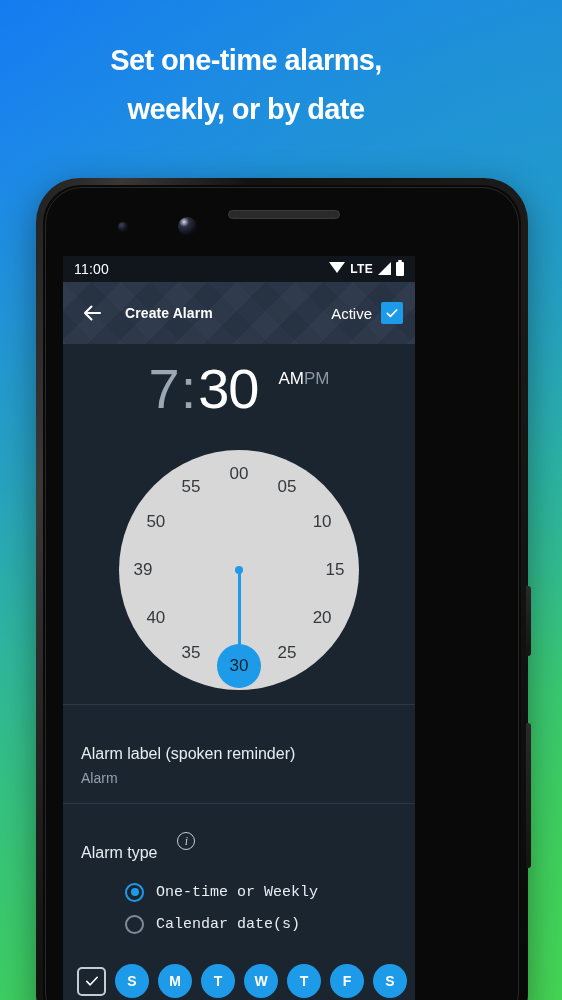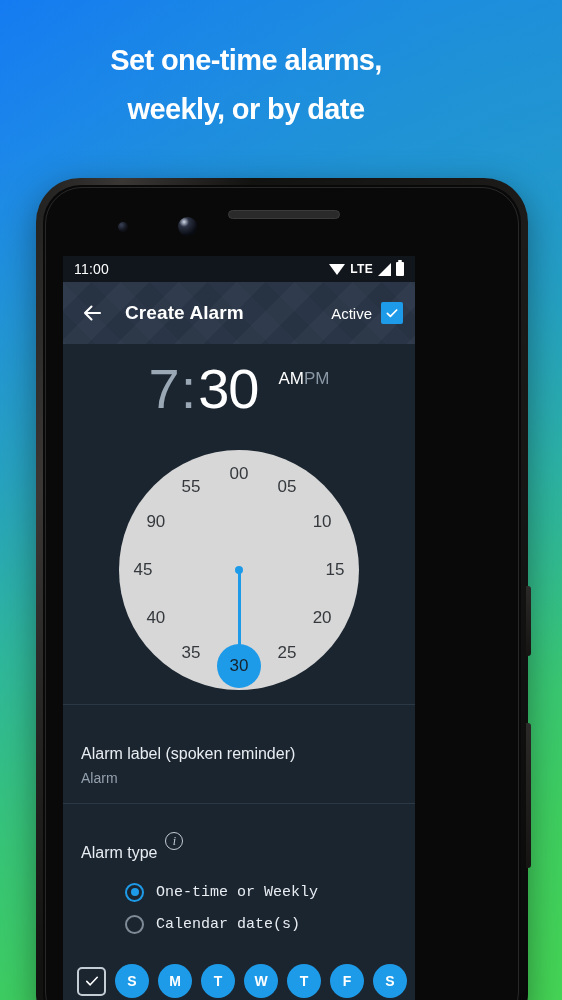--- a/index.html
+++ b/index.html
@@ -127,21 +127,21 @@
   .statusbar {
     position: relative;
     height: 26px;
     background: #11161d;
     display: flex;
     align-items: center;
     padding: 0 11px;
     color: #ffffff;
   }
   .sb-time { font-size: 14px; letter-spacing: .2px; }
-  .sb-right { margin-left: auto; display: flex; align-items: center; gap: 5px; }
+  .sb-right { margin-left: auto; display: flex; align-items: flex-start; gap: 5px; }
   .ic-wifi {
     width: 0; height: 0;
     border-left: 8px solid transparent;
     border-right: 8px solid transparent;
     border-top: 11px solid #ffffff;
   }
   .sb-lte { font-size: 12px; font-weight: bold; letter-spacing: .3px; }
   .ic-signal {
     width: 0; height: 0;
     border-left: 13px solid transparent;
@@ -185,21 +185,21 @@
   .back-icon {
     position: relative;
     z-index: 2;
     width: 26px; height: 26px;
     display: flex; align-items: center; justify-content: center;
     color: #ffffff;
   }
   .appbar-title {
     position: relative; z-index: 2;
     color: #ffffff;
-    font-size: 19px;
+    font-size: 14px;
     font-weight: bold;
     margin-left: 20px;
     letter-spacing: .1px;
   }
   .appbar-right {
     position: relative; z-index: 2;
     margin-left: auto;
     display: flex;
     align-items: center;
     gap: 9px;
@@ -300,21 +300,21 @@
     font-size: 17px;
     color: #16222c;
     z-index: 4;
   }
 
   
   .divider { height: 1px; background: #2b3845; }
   .section { padding: 14px 18px 15px; }
   .sec-title { color: #e8edf2; font-size: 16px; line-height: 22px; margin-top: 24px; }
   .sec-sub { color: #93a0ad; font-size: 14px; line-height: 20px; margin-top: 3px; }
-  .sec-title-row { display: flex; align-items: center; gap: 8px; }
+  .sec-title-row { display: flex; align-items: center; gap: 20px; }
   .info-icon {
     width: 18px; height: 18px;
     border-radius: 50%;
     border: 1.6px solid #c4ccd4;
     color: #c4ccd4;
     font-size: 12px;
     font-style: italic;
     font-family: "Liberation Serif", serif;
     display: flex; align-items: center; justify-content: center;
     line-height: 1;
@@ -432,22 +432,22 @@
         <div class="dial-center"></div>
       <div class="dial-num" style="left: 120px; top: 24px;">00</div>
           <div class="dial-num" style="left: 168px; top: 36.8616px;">05</div>
           <div class="dial-num" style="left: 203.138px; top: 72px;">10</div>
           <div class="dial-num" style="left: 216px; top: 120px;">15</div>
           <div class="dial-num" style="left: 203.138px; top: 168px;">20</div>
           <div class="dial-num" style="left: 168px; top: 203.138px;">25</div>
           <div class="dial-sel" style="left: 120px; top: 216px;">30</div>
           <div class="dial-num" style="left: 72px; top: 203.138px;">35</div>
           <div class="dial-num" style="left: 36.8616px; top: 168px;">40</div>
-          <div class="dial-num" style="left: 24px; top: 120px;">45</div>
-          <div class="dial-num" style="left: 36.8616px; top: 72px;">90</div>
+          <div class="dial-num" style="left: 24px; top: 120px;">39</div>
+          <div class="dial-num" style="left: 36.8616px; top: 72px;">50</div>
           <div class="dial-num" style="left: 72px; top: 36.8616px;">55</div>
         </div>
     </div>
 
     <div class="divider"></div>
 
     <div class="section">
       <div class="sec-title">Alarm label (spoken reminder)</div>
       <div class="sec-sub">Alarm</div>
     </div>

